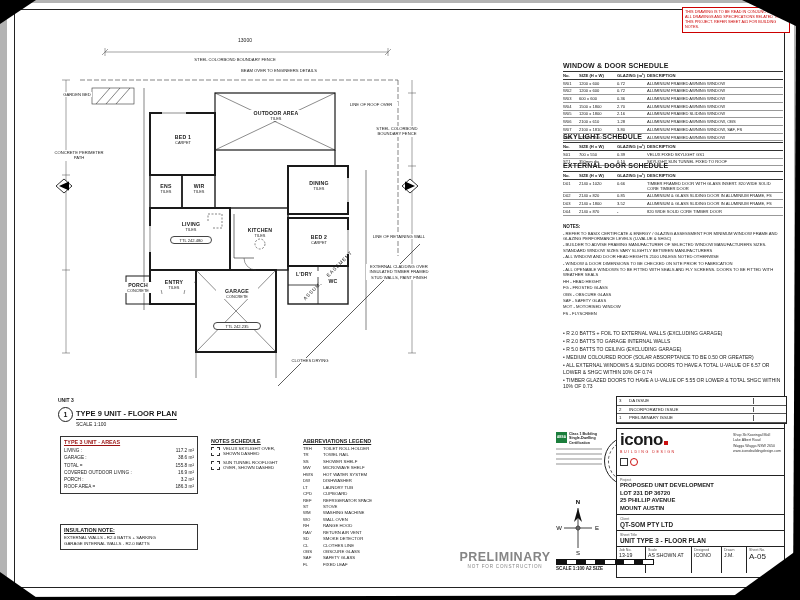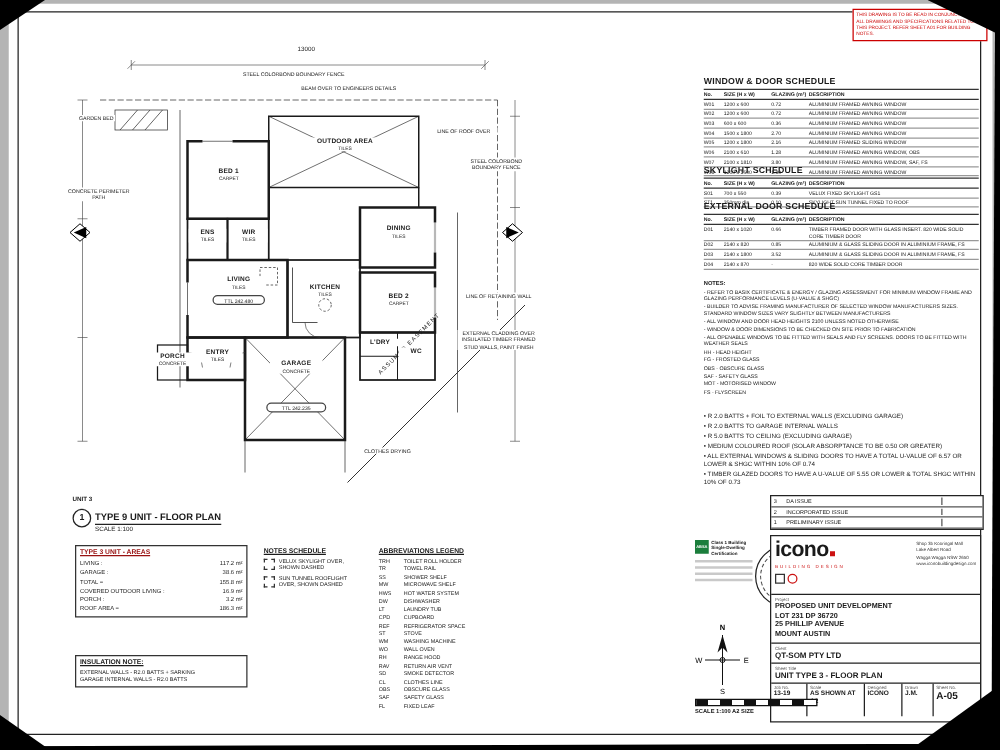--- a/index.html
+++ b/index.html
@@ -64,21 +64,21 @@
   .logo-sub{font-size:3.6px;letter-spacing:1.6px;color:#cc1111;margin-top:1px;}
   .assoc{display:flex;gap:2px;margin-top:4px;}
   .assoc i{width:6px;height:6px;border:.8px solid #333;display:block;}
   .assoc i.r{border-color:#cc1111;border-radius:50%;}
   .addr{font-size:3.6px;line-height:1.5;color:#333;margin-left:auto;text-align:left;padding-top:2px;}
   .proj-line{font-size:5.8px;font-weight:bold;line-height:1.3;}
   .tb-val{font-size:6.4px;font-weight:bold;}
   .tb-fields{display:flex;padding:0;height:27px;}
   .fcell{border-left:.6px solid #222;padding:1px 2px;box-sizing:border-box;overflow:hidden;}
   .fcell:first-child{border-left:none;}
-  .fval{font-size:5.2px;font-weight:bold;}
+  .fval{font-size:5.2px;font-weight:normal;}
   .fval.big{font-size:8px;}
   
   .warn{position:absolute;left:682px;top:7px;width:102px;border:1px solid #cc0000;color:#cc0000;
         font-size:3.8px;line-height:1.3;padding:2px;background:#fff;z-index:20;}
   .prelim{position:absolute;left:450px;top:550px;width:110px;text-align:center;color:#858585;}
   .prelim .p1{font-size:12.5px;font-weight:bold;letter-spacing:.5px;}
   .prelim .p2{font-size:4.6px;letter-spacing:.8px;}
   .sbar{position:absolute;left:556px;top:559px;width:96px;height:4px;border:.8px solid #111;
         background:repeating-linear-gradient(90deg,#111 0 9.6px,#fff 9.6px 19.2px);}
   .sbar-txt{position:absolute;left:556px;top:566px;width:96px;font-size:4.6px;font-weight:bold;}
@@ -642,20 +642,24 @@
         <div class="tb-label">Drawn</div>
         <div class="fval">J.M.</div>
       </div>
       <div class="fcell" style="flex:1;">
         <div class="tb-label">Sheet No.</div>
         <div class="fval big">A-05</div>
       </div>
     </div>
   </div>
 
+  <div class="prelim">
+    <div class="p1">PRELIMINARY</div>
+    <div class="p2">NOT FOR CONSTRUCTION</div>
+  </div>
   <div class="sbar"></div>
   <div class="sbar-txt">SCALE 1:100  A2 SIZE</div>
 
   <div class="corner" style="left:0;top:0;width:36px;height:24px;clip-path:polygon(0 0,100% 0,0 100%);"></div>
   <div class="corner" style="left:742px;top:0;width:58px;height:28px;clip-path:polygon(0 0,100% 0,100% 100%);"></div>
   <div class="corner" style="left:793px;top:0;width:7px;height:600px;clip-path:polygon(45% 0,100% 0,100% 100%,0 100%);"></div>
   <div class="corner" style="left:728px;top:548px;width:72px;height:52px;clip-path:polygon(100% 0,100% 100%,0 100%);"></div>
   <div class="corner" style="left:0;top:572px;width:40px;height:28px;clip-path:polygon(0 0,100% 100%,0 100%);"></div>
   <div class="corner" style="left:0;top:595px;width:800px;height:5px;clip-path:polygon(0 40%,100% 0,100% 100%,0 100%);"></div>
 </div>

